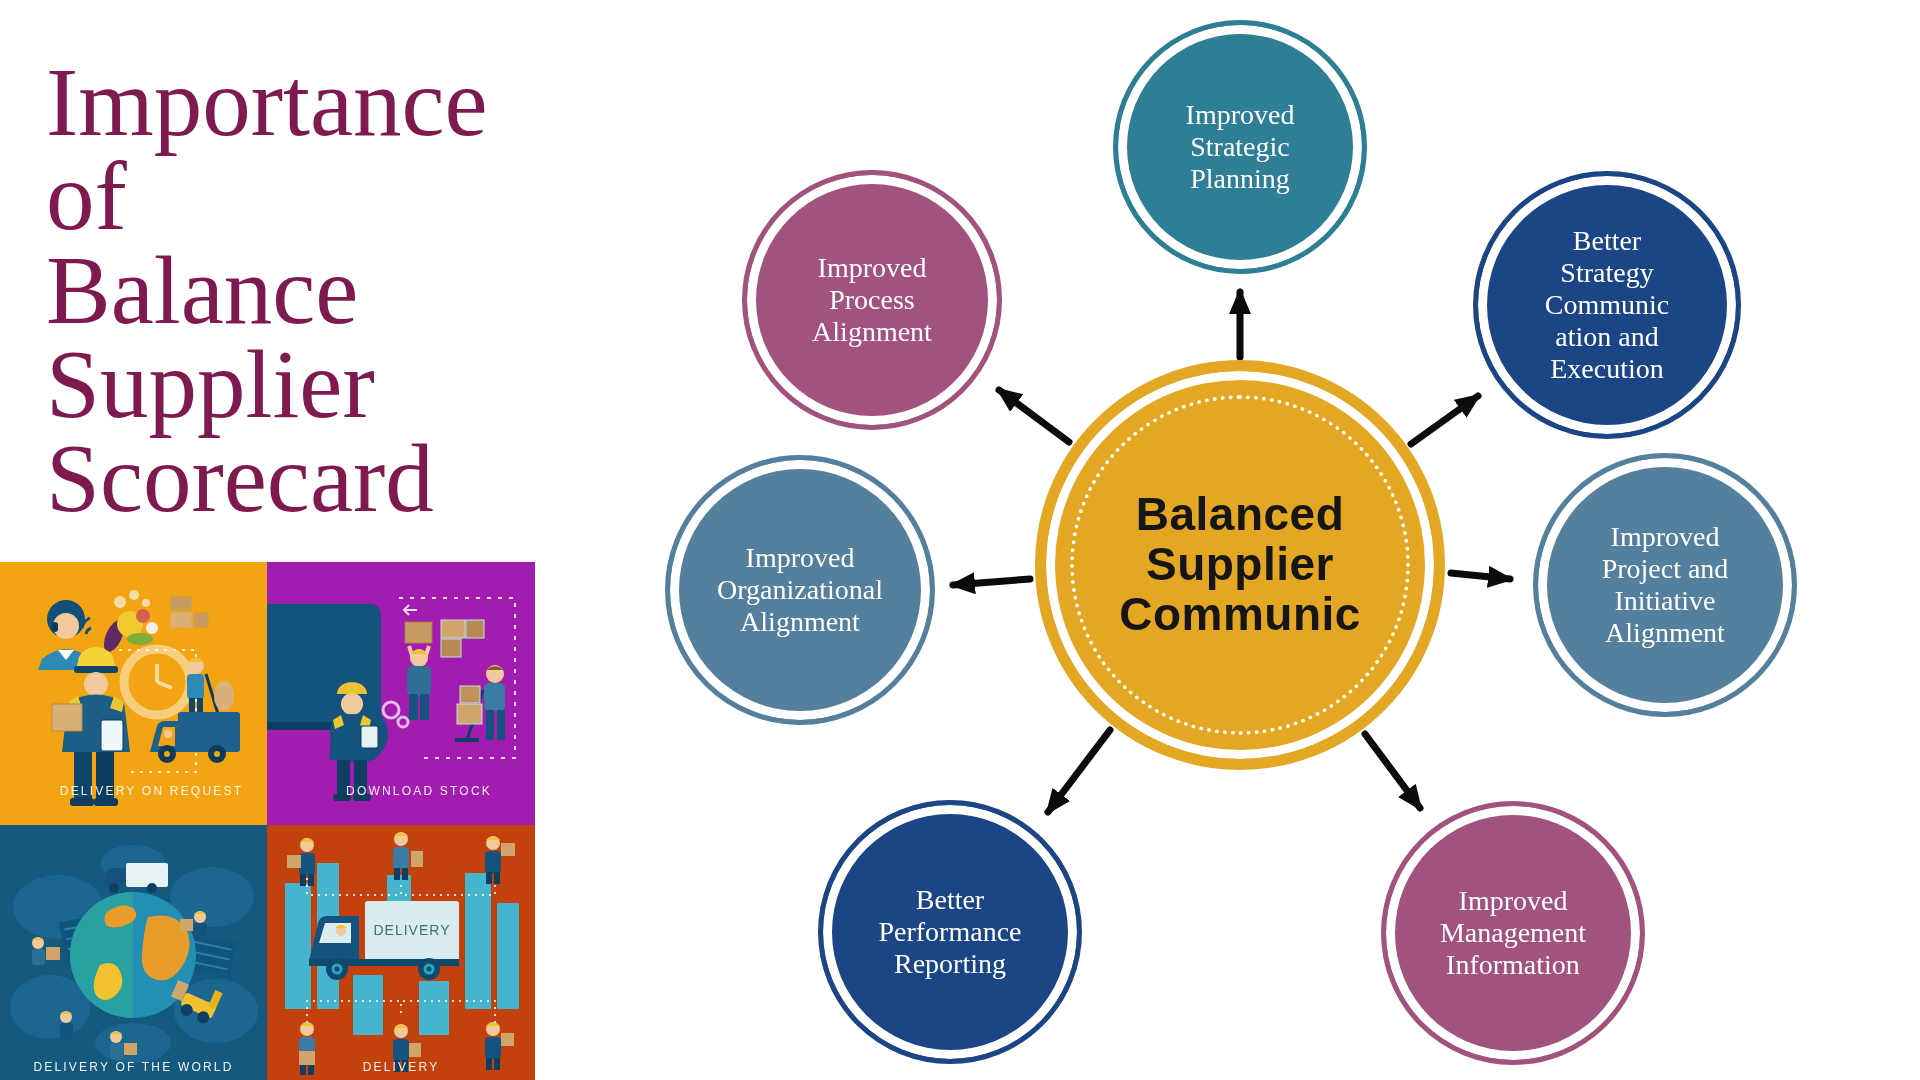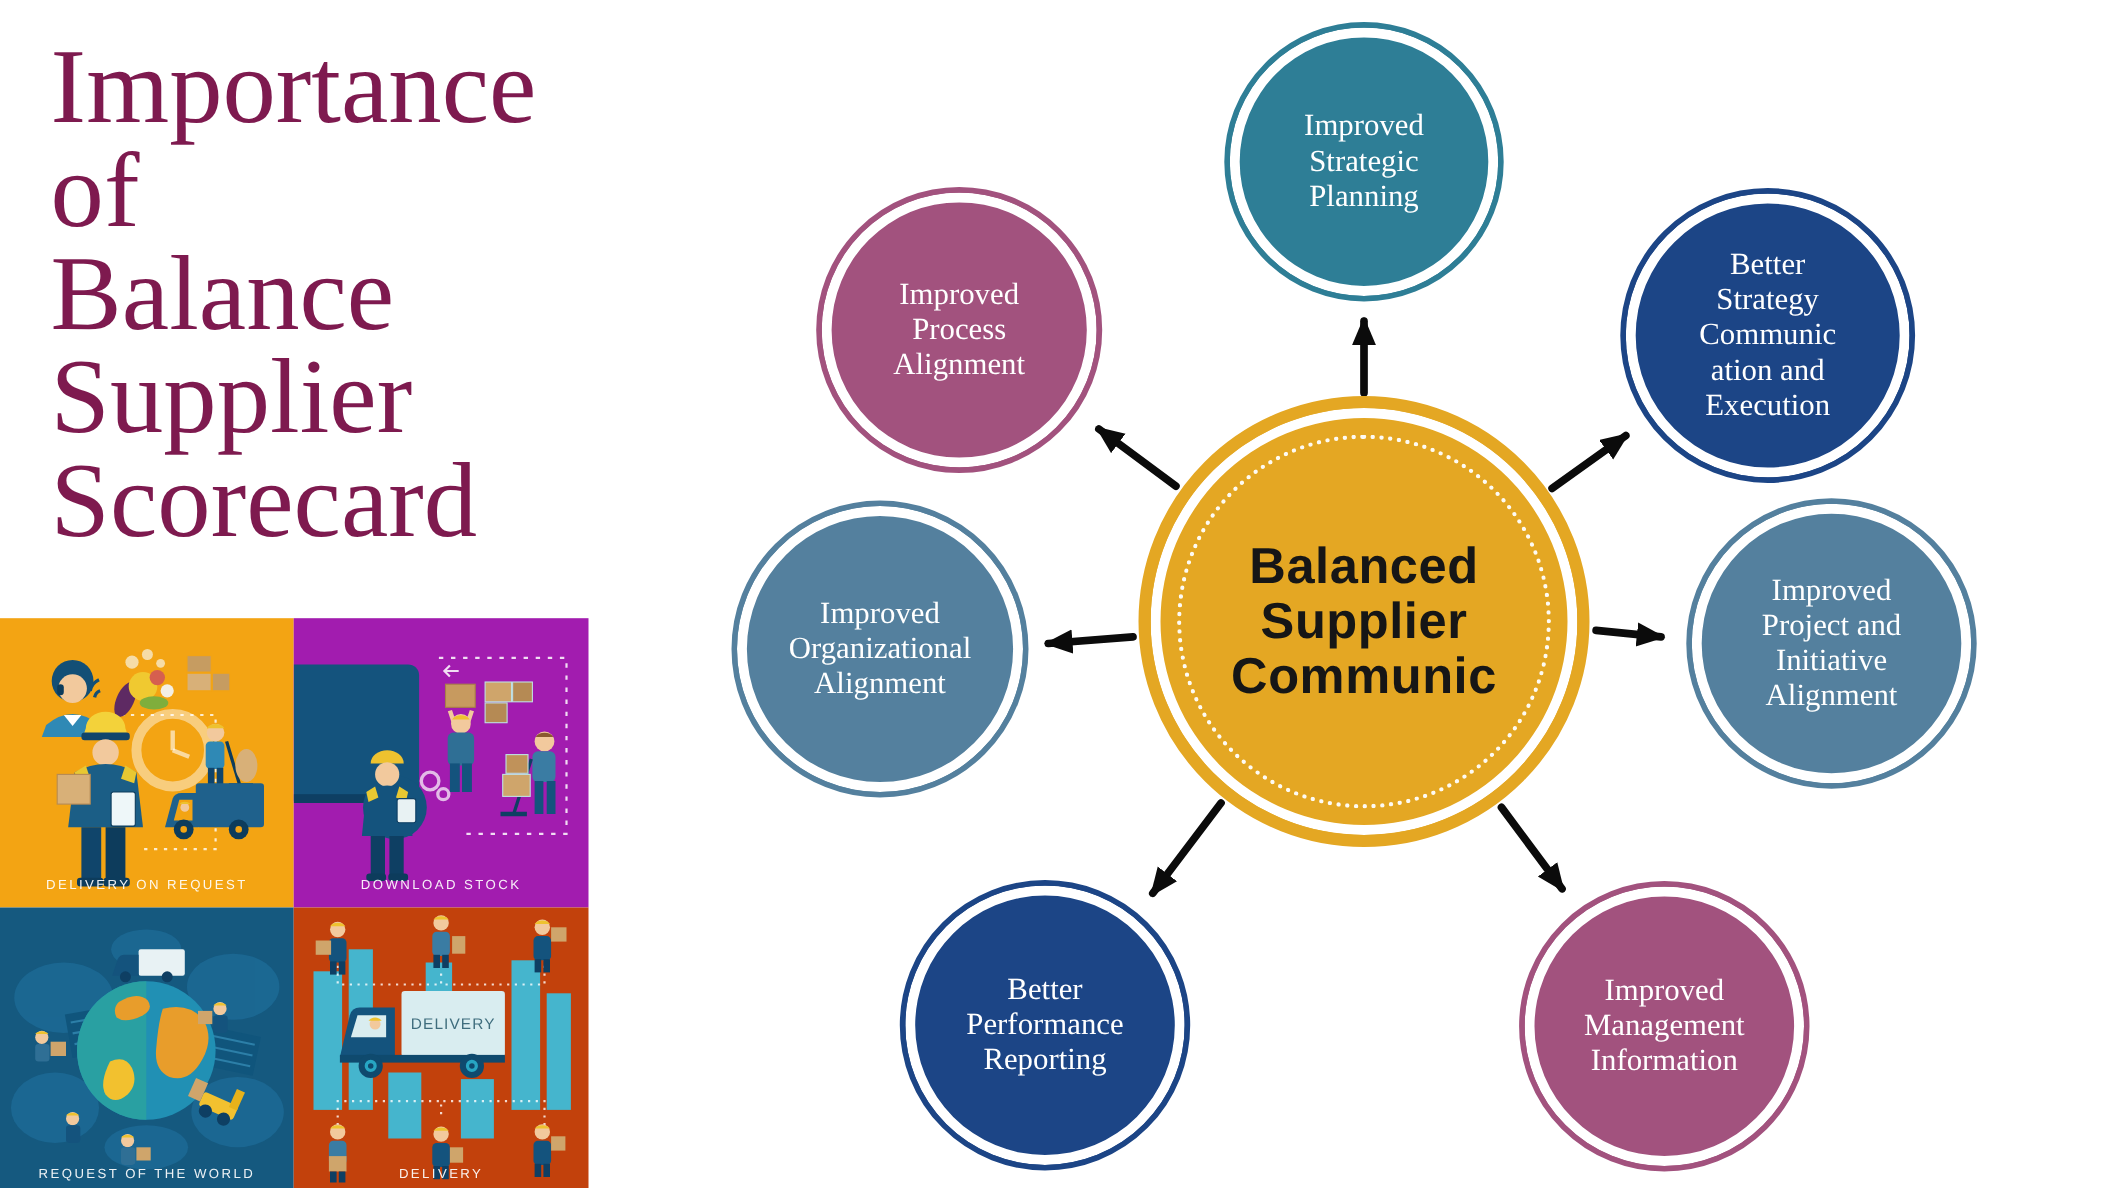--- a/index.html
+++ b/index.html
@@ -1,19 +1,19 @@
 <!DOCTYPE html>
 <html><head>
 <meta charset="utf-8">
 <style>
   html,body{margin:0;padding:0;background:#fff;}
   #stage{position:relative;width:1920px;height:1080px;overflow:hidden;background:#ffffff;
          font-family:"Liberation Sans",sans-serif;}
   
-  .title{position:absolute;left:46px;top:32px;width:560px;
+  .title{position:absolute;left:46px;top:56px;width:560px;
          font-family:"Liberation Serif","DejaVu Serif",serif;
          font-size:97px;line-height:.97;font-weight:400;
          white-space:pre-line;letter-spacing:0;}
   
   .node{position:absolute;border-radius:50%;box-sizing:border-box;
         background:var(--c);border:5px solid var(--c);
         box-shadow:inset 0 0 0 9px #ffffff;
         display:flex;align-items:center;justify-content:center;text-align:center;}
   .node-label{white-space:pre-line;color:#ffffff;
         font-family:"Liberation Serif","DejaVu Serif",serif;
@@ -29,21 +29,21 @@
         font-size:46px;line-height:1.08;letter-spacing:.5px;}
   .arrows{position:absolute;left:0;top:0;pointer-events:none;}
   
   .gallery{position:absolute;left:0;top:562px;width:535px;height:518px;
         display:grid;grid-template-columns:267px 268px;grid-template-rows:263px 255px;}
   .tile{position:relative;overflow:hidden;}
   .tile svg{position:absolute;left:0;top:0;}
   .caption{position:absolute;left:0;width:100%;text-align:center;
         color:rgba(255,255,255,.92);font-size:12px;letter-spacing:2.2px;
         font-family:"Liberation Sans",sans-serif;font-weight:500;}
-  .cap-top{bottom:14px;}
+  .cap-top{bottom:27px;margin-left:18px;}
   .cap-bottom{bottom:6px;}
 </style>
 </head>
 <body>
 
 <div id="stage">
 
   <div class="title" style="color: rgb(126, 26, 79);">Importance
 of
 Balance
@@ -298,21 +298,21 @@
           </g>
         </g>
         <g transform="translate(190,158) rotate(24)">
           <rect x="0" y="10" width="34" height="14" rx="3" fill="#f2c12f"></rect>
           <rect x="26" y="-4" width="8" height="18" fill="#e8b21a"></rect>
           <rect x="-12" y="2" width="12" height="18" fill="#cfa56b"></rect>
           <circle cx="8" cy="26" r="6" fill="#0e3f63"></circle>
             <circle cx="26" cy="26" r="6" fill="#0e3f63"></circle>
         </g>
       </svg>
-      <div class="caption cap-bottom">REQUEST OF THE WORLD</div>
+      <div class="caption cap-bottom">DELIVERY OF THE WORLD</div>
     </div>
 
     <div class="tile" style="background-color: #c2410c;">
       <svg width="268" height="255" viewBox="0 0 268 255">
         <g fill="#45b5cd">
           <rect x="18" y="58" width="26" height="126"></rect>
           <rect x="50" y="38" width="22" height="146"></rect>
           <rect x="120" y="50" width="24" height="40"></rect>
           <rect x="198" y="48" width="26" height="136"></rect>
           <rect x="230" y="78" width="22" height="106"></rect>

